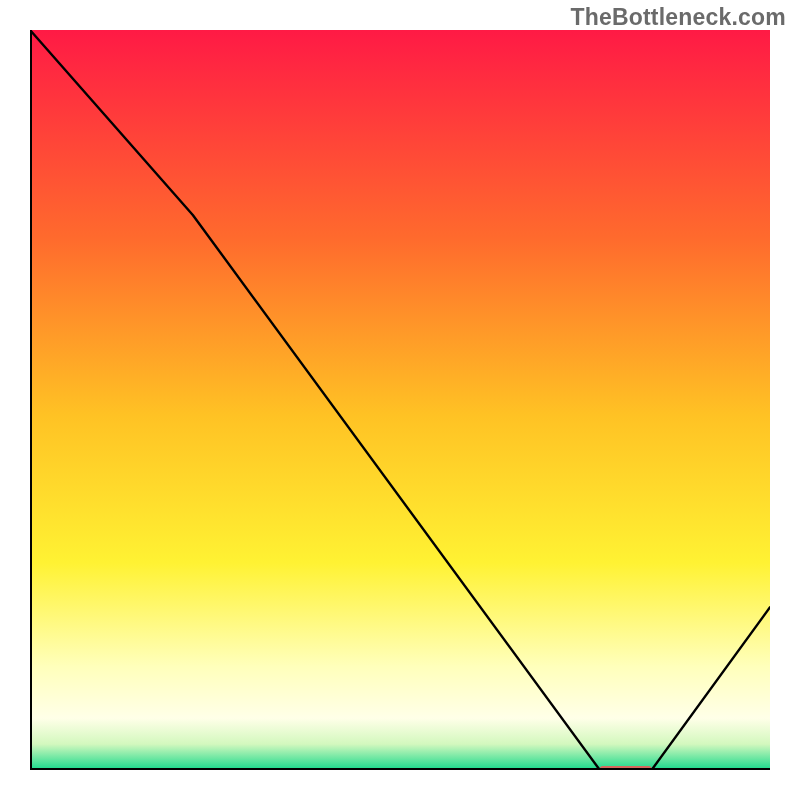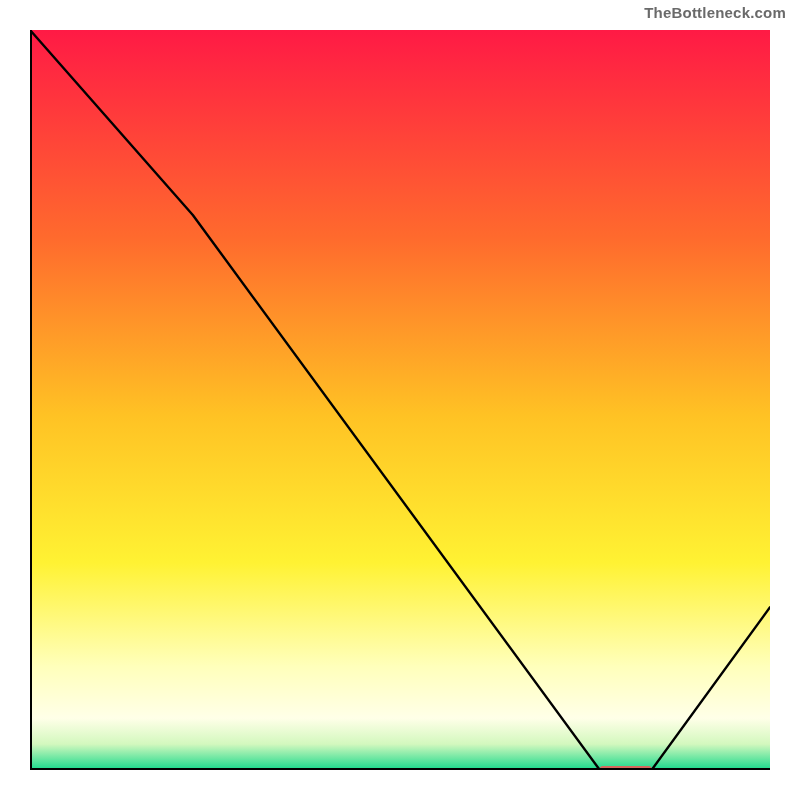--- a/index.html
+++ b/index.html
@@ -13,21 +13,21 @@
   }
   .canvas {
     position: relative;
     width: 800px;
     height: 800px;
   }
   .watermark {
     position: absolute;
     top: 4px;
     right: 14px;
-    font-size: 15px;
+    font-size: 23px;
     font-weight: 600;
     color: #6a6a6a;
     letter-spacing: 0.2px;
     user-select: none;
   }
   .plot-outer {
     position: absolute;
     left: 30px;
     top: 30px;
     width: 740px;   

